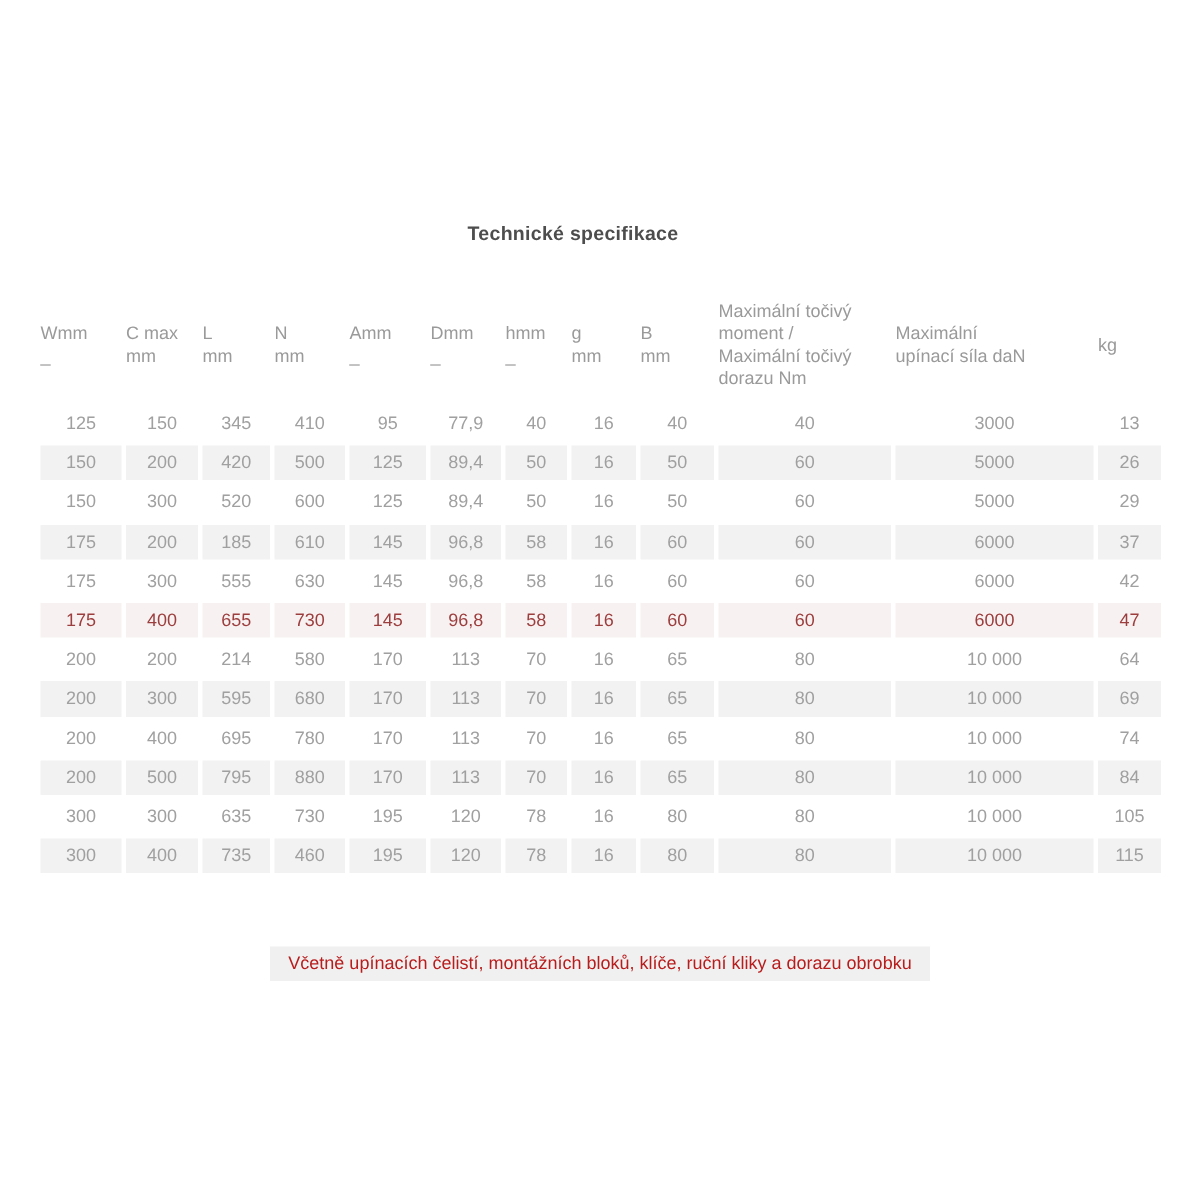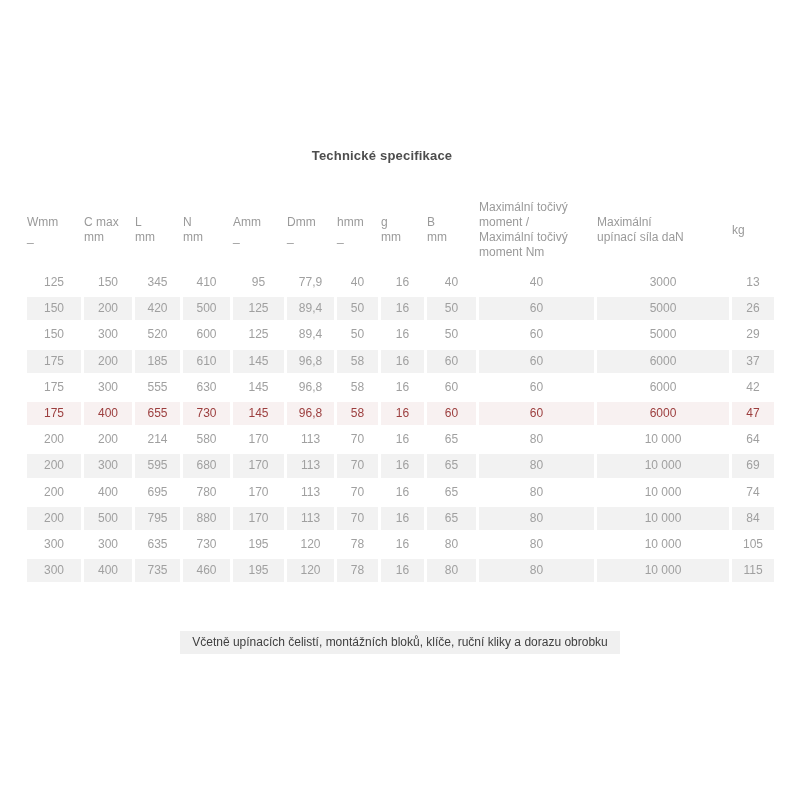--- a/index.html
+++ b/index.html
@@ -54,21 +54,21 @@
     background: #f8f1f1;
     color: #9c3e3e;
   }
   .footnote-wrap {
     margin-top: 46px;
     text-align: center;
   }
   .footnote {
     display: inline-block;
     background: #f0f0f0;
-    color: #404040;
+    color: #b91c1c;
     font-size: 12px;
     padding: 4px 12px 5px 12px;
   }
 </style>
 </head>
 <body>
 
 <div class="page">
   <h2 class="page-title">Technické specifikace</h2>
 
@@ -122,21 +122,21 @@
             <div>mm</div>
           </th>
           <th>
             <div>B</div>
             <div>mm</div>
           </th>
           <th>
             <div>Maximální točivý</div>
             <div>moment /</div>
             <div>Maximální točivý</div>
-            <div>moment Nm</div>
+            <div>dorazu Nm</div>
           </th>
           <th>
             <div>Maximální</div>
             <div>upínací síla daN</div>
           </th>
           <th>
             <div>kg</div>
           </th>
         </tr>
     </thead>

